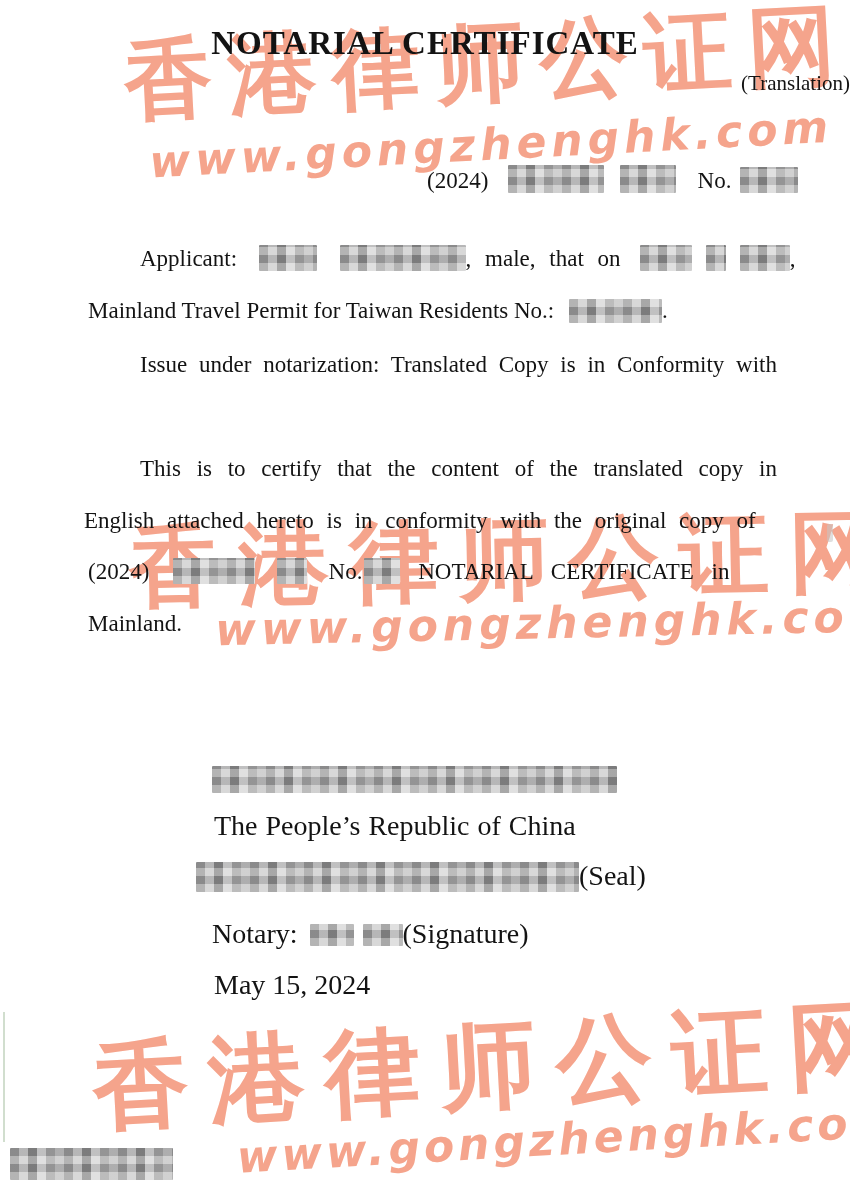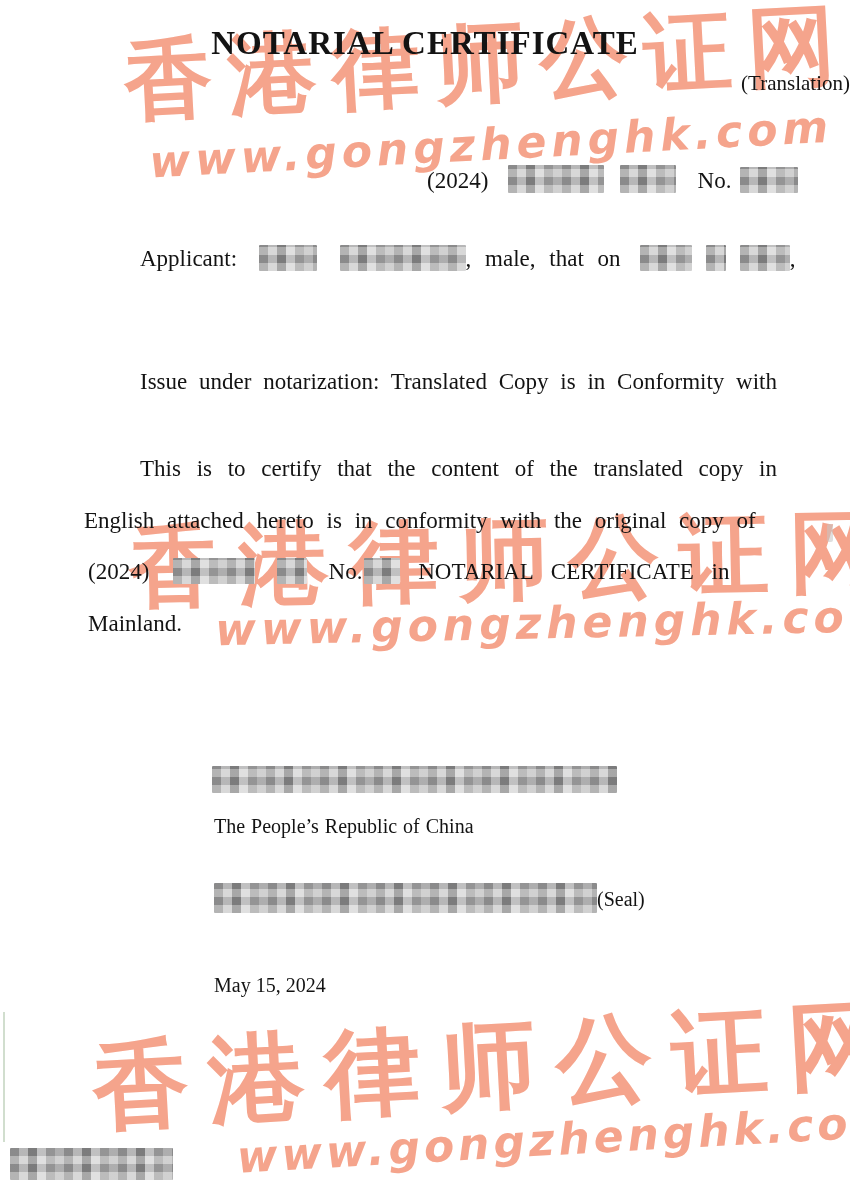--- a/index.html
+++ b/index.html
@@ -53,21 +53,21 @@
     position:absolute;top:24px;left:0;width:100%;
     text-align:center;
     font-size:33px;font-weight:bold;letter-spacing:1px;
     line-height:38px;
     font-family:Liberation Serif, serif;
   }
   .subtitle{
     position:absolute;top:69px;left:0;width:100%;
     text-align:right;font-size:21px;line-height:28px;
   }
-  .sig{font-size:20px;line-height:34px;}
+  .sig{font-size:28px;line-height:34px;}
 
   
   .redact{
     display:inline-block;
     height:26px;
     vertical-align:-5px;
     border-radius:1px;
     background:
       repeating-linear-gradient(0deg, rgba(255,255,255,.28) 0 8px, rgba(50,50,55,.12) 8px 16px),
       repeating-linear-gradient(90deg, #979797 0 9px, #c9c9c9 9px 18px, #868686 18px 27px, #d4d4d4 27px 36px, #a2a2a2 36px 45px, #bfbfbf 45px 54px);
@@ -110,38 +110,47 @@
     </div>
 
     <div class="line" style="left:88px;top:243px;text-indent:52px;word-spacing:8px;">
       <span>Applicant:</span>
       <span class="redact" style="width:58px;margin-left:8px;"></span>
       <span class="redact" style="width:126px;margin-left:9px;"></span><span>, male, that on</span>
       <span class="redact" style="width:52px;margin-left:6px;"></span>
       <span class="redact" style="width:20px;"></span>
       <span class="redact" style="width:50px;"></span><span>,</span>
     </div>
+    <div class="line" style="left:88px;top:295px;">
+      <span>Mainland Travel Permit for Taiwan Residents No.:</span>
+      <span class="redact" style="width:93px;height:24px;margin-left:9px;"></span><span>.</span>
+    </div>
 
-    <div class="line" style="left:88px;top:366px;text-indent:52px;word-spacing:6px;">Issue under notarization: Translated Copy is in Conformity with</div>
+    <div class="line" style="left:88px;top:349px;text-indent:52px;word-spacing:6px;">Issue under notarization: Translated Copy is in Conformity with</div>
 
     <div class="line" style="left:88px;top:453px;text-indent:52px;word-spacing:10px;">This is to certify that the content of the translated copy in</div>
     <div class="line" style="left:84px;top:505px;word-spacing:7px;text-align:center;">English attached hereto is in conformity with the original copy of</div>
     <div class="line" style="left:88px;top:556px;word-spacing:12px;">
       <span>(2024)</span>
       <span class="redact" style="width:82px;margin-left:6px;"></span>
       <span class="redact" style="width:30px;margin-left:4px;"></span>
       <span style="margin-left:4px;">No.</span><span class="redact" style="width:36px;margin-left:2px;"></span>
       <span>NOTARIAL CERTIFICATE in</span>
     </div>
     <div class="line" style="left:88px;top:608px;">Mainland.</div>
 
     <span class="redact redact-block" style="left:212px;top:766px;width:405px;height:27px;"></span>
     <div class="line sig" style="left:214px;top:809px;word-spacing:1px;">The People’s Republic of China</div>
-    <div class="line sig" style="left:214px;top:859px;margin-top:23px;">
+    <div class="line sig" style="left:196px;top:859px;">
       <span class="redact" style="width:383px;height:30px;vertical-align:-7px;"></span><span>(Seal)</span>
+    </div>
+    <div class="line sig" style="left:212px;top:917px;word-spacing:2px;">
+      <span>Notary:</span>
+      <span class="redact" style="width:44px;height:22px;vertical-align:-3px;margin-left:3px;"></span>
+      <span class="redact" style="width:40px;height:22px;vertical-align:-3px;"></span><span>(Signature)</span>
     </div>
     <div class="line sig" style="left:214px;top:968px;">May 15, 2024</div>
 
     <span class="redact redact-block" style="left:10px;top:1148px;width:163px;height:32px;"></span>
 
     <div class="artifact-right"></div>
     <div class="artifact-left"></div>
   </div>
 </div>
 

